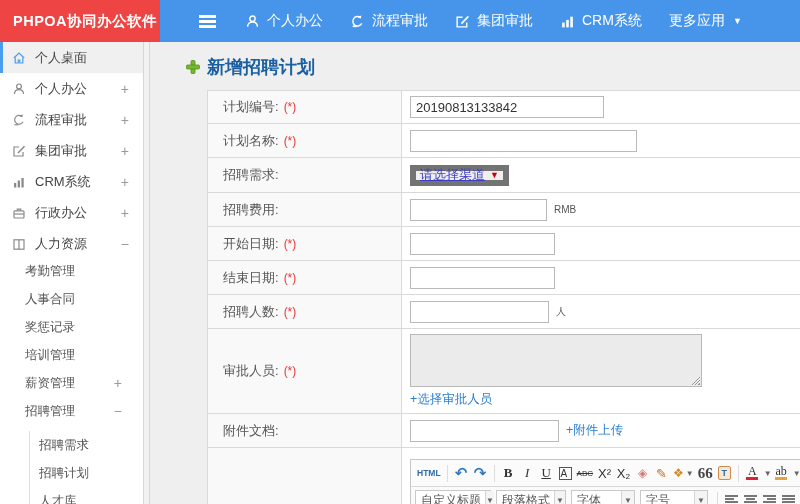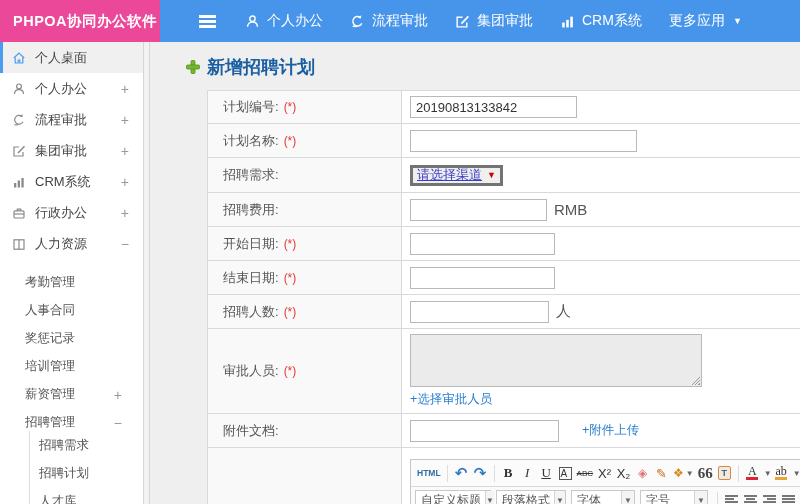--- a/index.html
+++ b/index.html
@@ -3,21 +3,21 @@
 <meta charset="utf-8">
 <style>
   * { margin:0; padding:0; box-sizing:border-box; }
   html,body { width:800px; height:504px; overflow:hidden; background:#fff;
     font-family:"Liberation Sans","DejaVu Sans",sans-serif; }
   body { position:relative; }
 
   
   .topbar { position:absolute; top:0; left:0; width:800px; height:42px;
     background:#4795ea; display:flex; align-items:stretch; color:#fff; }
-  .logo { width:160px; background:#ec4899; display:flex; align-items:center;
+  .logo { width:160px; background:#ef4444; display:flex; align-items:center;
     padding-left:13px; font-size:14.5px; font-weight:bold; letter-spacing:.5px; }
   .topnav { display:flex; align-items:center; }
   .burger { width:20px; height:14px; margin:0 0 0 38px; position:relative; cursor:pointer; }
   .burger i { position:absolute; left:1px; width:17px; height:2.5px; background:#fff; }
   .burger i:nth-child(1){top:1px} .burger i:nth-child(2){top:6px} .burger i:nth-child(3){top:11px}
   .tn-item { display:flex; align-items:center; margin-left:27px; font-size:14px; cursor:pointer; }
   .tn-item svg { margin-right:7px; }
   .tn-caret { font-size:9px; margin-left:8px; }
 
   
@@ -25,21 +25,21 @@
     background:#fff; border-right:0; }
   .scroll-track { position:absolute; top:42px; left:143px; width:7px; bottom:0;
     background:#f2f2f2; border-left:1px solid #d6d6d6; border-right:1px solid #d6d6d6; }
   .sb-item { height:31px; display:flex; align-items:center; padding:0 14px 0 9px;
     font-size:13px; color:#444; cursor:pointer; border-left:3px solid transparent; }
   .sb-item.active { background:#f0f0f0; border-left:3px solid #4a9dee; }
   .sb-item .sb-ic { width:16px; height:14px; margin-right:7px; display:inline-flex; align-items:center; }
   .sb-item .sb-label { flex:1; }
   .sb-expand { color:#999; font-size:14px; font-weight:300; }
   .sb-sub { padding:4px 0 0 0; }
-  .sb-subitem { height:28px; display:flex; align-items:flex-end; padding-left:25px;
+  .sb-subitem { height:28px; display:flex; align-items:flex-start; padding-left:25px;
     font-size:12.5px; color:#555; cursor:pointer; }
   .sb-subitem .sb-label { flex:1; }
   .sb-subitem .sb-expand { padding-right:21px; }
   .sb-subsub { margin-left:29px; border-left:1px solid #ddd; }
   .sb-subsubitem { height:28px; display:flex; align-items:center; padding-left:9px;
     font-size:12.5px; color:#555; cursor:pointer; }
 
   
   .main { position:absolute; top:42px; left:150px; width:900px; bottom:-200px;
     background:#efefef; }
@@ -49,24 +49,24 @@
 
   .form-table { margin:11px 0 0 57px; width:741px; border-top:1px solid #d9d9d9;
     border-left:1px solid #d9d9d9; background:#fff; }
   .frow { display:flex; border-bottom:1px solid #d9d9d9; }
   .fl { width:194px; background:#f9f9f9; border-right:1px solid #d9d9d9;
     display:flex; align-items:center; padding-left:15px; font-size:13px; color:#555; }
   .fl .req { color:#e53935; margin-left:5px; font-size:12px; }
   .fv { flex:1; display:flex; align-items:center; padding:5px 8px; background:#fff; }
   .tin { height:22px; border:1px solid #b9b9b9; background:#fff; font-size:13px;
     color:#333; padding:1px 5px; font-family:inherit; }
-  .suffix { font-size:15px; color:#555; margin-left:7px; }
+  .suffix { font-size:10px; color:#555; margin-left:7px; }
   .flink { font-size:12.5px; color:#2a7fd0; text-decoration:none; cursor:pointer; }
 
-  .sel { display:inline-flex; align-items:center; height:21px; border:3px solid #737373;
+  .sel { display:inline-flex; align-items:center; height:21px; border:6px solid #737373;
     background:#efefef; padding:0 4px; cursor:pointer; }
   .sel-txt { font-size:13px; color:#3c3cc4; text-decoration:underline; }
   .sel-arr { color:#c00; font-size:9px; margin-left:5px; }
 
   .fv-col { flex-direction:column; align-items:flex-start; justify-content:center; }
   .tarea { width:292px; height:53px; background:#ebebeb; border:1px solid #b9b9b9; position:relative; }
   .tarea::after { content:""; position:absolute; right:1px; bottom:1px; width:8px; height:8px;
     background:
       linear-gradient(135deg, transparent 45%, #999 45%, #999 52%, transparent 52%,
         transparent 66%, #999 66%, #999 73%, transparent 73%, transparent 87%, #999 87%, #999 94%, transparent 94%); }
@@ -303,21 +303,21 @@
   </div>
 
   <div class="form-table">
 
     <div class="frow" style="min-height:33px">
       <div class="fl">
         <span>计划编号:</span>
         <span class="req">(*)</span>
       </div>
       <div class="fv">
-        <input class="tin" style="width: 167px;" value="20190813133842">
+        <input class="tin" style="width: 194px;" value="20190813133842">
       </div>
     </div>
 
     <div class="frow" style="min-height:34px">
       <div class="fl">
         <span>计划名称:</span>
         <span class="req">(*)</span>
       </div>
       <div class="fv">
         <input class="tin" style="width: 227px;">
@@ -387,21 +387,21 @@
         <a class="flink tarea-link">+选择审批人员</a>
       </div>
     </div>
 
     <div class="frow" style="min-height:34px">
       <div class="fl">
         <span>附件文档:</span>
       </div>
       <div class="fv">
         <input class="tin" style="width: 149px;">
-        <a class="flink" style="margin-left:23px">+附件上传</a>
+        <a class="flink" style="margin-left:7px">+附件上传</a>
       </div>
     </div>
 
     <div class="frow" style="min-height:70px">
       <div class="fl"></div>
       <div class="fv" style="align-items:flex-start">
 
         <div class="editor">
           <div class="ed-row">
             <span class="tb tb-html">HTML</span>

